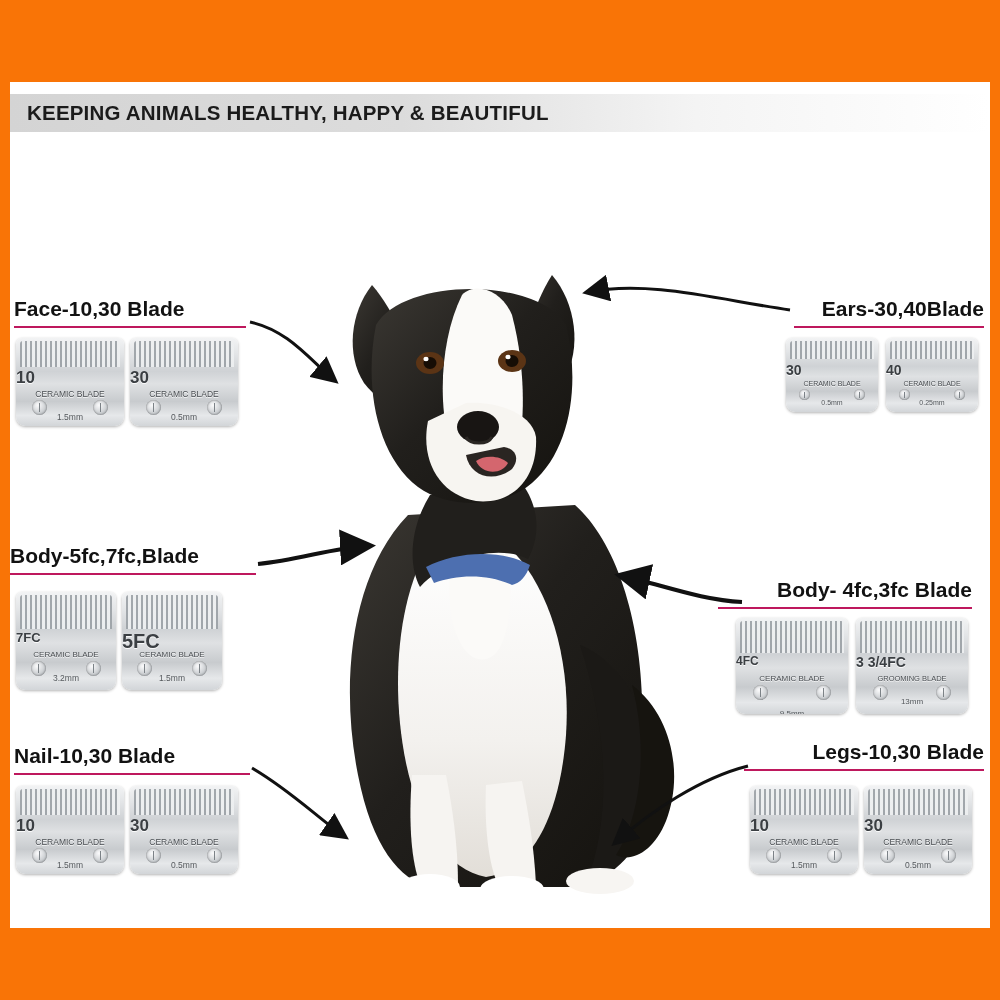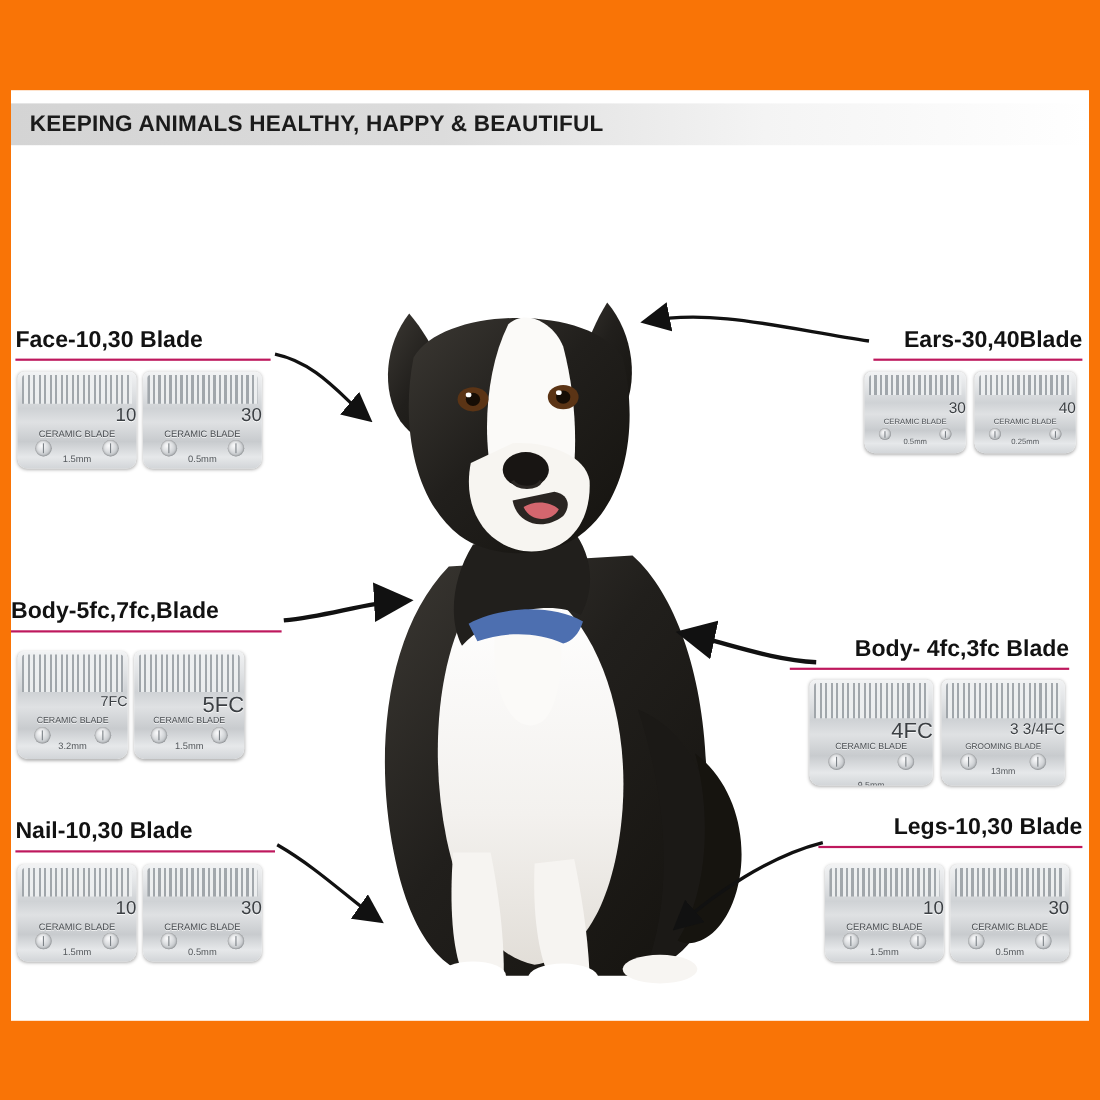--- a/index.html
+++ b/index.html
@@ -105,22 +105,22 @@
       repeating-linear-gradient(to right,
         #9aa0a5 0px, #9aa0a5 2px,
         #eef0f1 2px, #eef0f1 5px);
     border-radius: 3px 3px 0 0;
     opacity: 0.9;
   }
   .blade .teeth.small { height: 18px; }
   .blade .num {
     position: absolute;
     left: 0; right: 0;
-    text-align: right;
-    font-weight: normal;
+    text-align: left;
+    font-weight: bold;
     color: #3b3f43;
     font-family: "Liberation Sans", sans-serif;
     text-shadow: 0 1px 0 rgba(255,255,255,0.85);
   }
   .blade .sub {
     position: absolute;
     left: 0; right: 0;
     text-align: center;
     color: #4a4e52;
     font-family: "Liberation Sans", sans-serif;
@@ -312,21 +312,21 @@
     <div class="sub" style="top:58px; font-size:8px;">CERAMIC BLADE</div>
     <div class="screw" style="left:15px; top:69px;"></div>
     <div class="screw" style="right:15px; top:69px;"></div>
     <div class="mm" style="top:81px; font-size:8.5px;">1.5mm</div>
   </div>
 
   <div class="label right" style="right:28px; top:578px; width:254px;">Body- 4fc,3fc Blade</div>
 
   <div class="blade" style="left:736px; top:618px; width:112px; height:96px;">
     <div class="teeth" style="height:32px;"></div>
-    <div class="num" style="top:36px; font-size:20px;">4FC</div>
+    <div class="num" style="top:36px; font-size:12px;">4FC</div>
     <div class="sub" style="top:56px; font-size:8px;">CERAMIC BLADE</div>
     <div class="screw" style="left:17px; top:67px;"></div>
     <div class="screw" style="right:17px; top:67px;"></div>
     <div class="mm" style="top:91px; font-size:8px;">9.5mm</div>
   </div>
 
   <div class="blade" style="left:856px; top:618px; width:112px; height:96px;">
     <div class="teeth" style="height:32px;"></div>
     <div class="num" style="top:36px; font-size:14px;">3 3/4FC</div>
     <div class="sub" style="top:56px; font-size:7.5px;">GROOMING BLADE</div>

